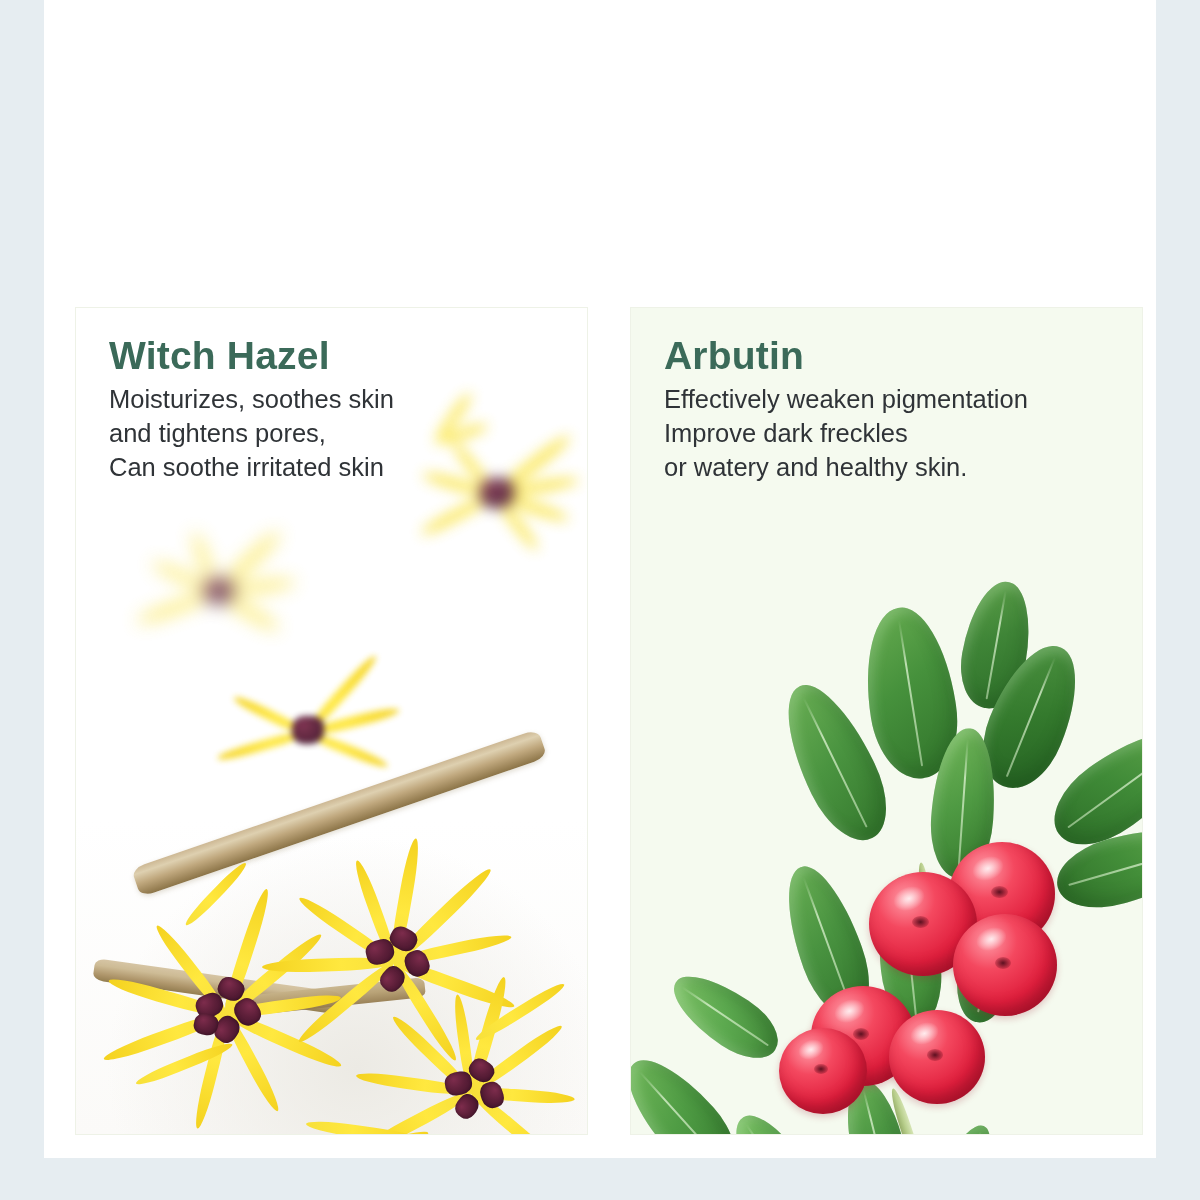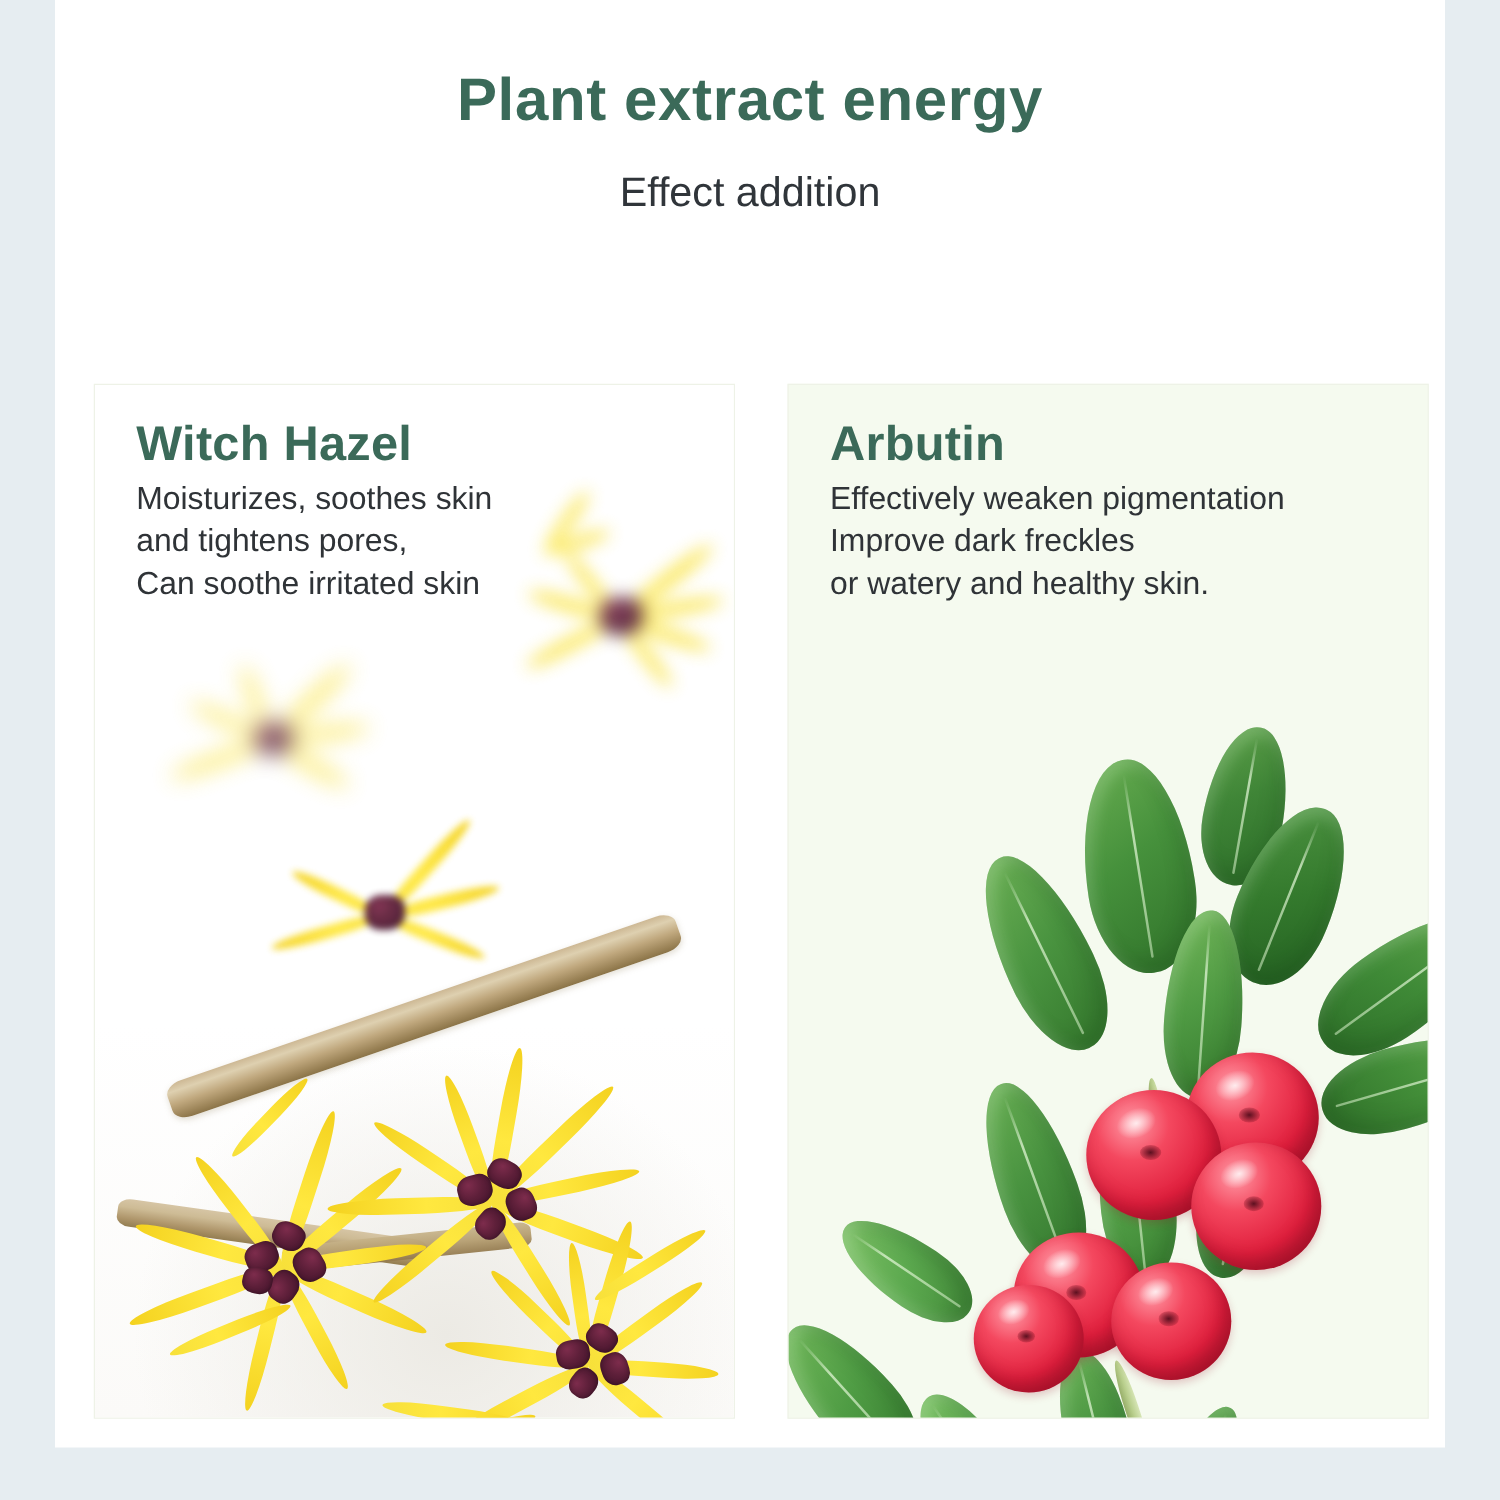--- a/index.html
+++ b/index.html
@@ -239,24 +239,20 @@
     border-radius: 50%;
     background: radial-gradient(ellipse at center, #5d1020 0%, rgba(150,20,40,0.25) 75%, rgba(0,0,0,0) 100%);
   }
 </style>
 </head>
 <body>
 
 <div class="page-frame" data-name="page-frame">
   <div class="canvas" data-name="content-canvas">
 
-    <div class="header" data-name="header">
-      <h1 class="main-title" data-name="page-title">Plant extract energy</h1>
-      <p class="sub-title" data-name="page-subtitle">Effect addition</p>
-    </div>
 
     <div class="cards" data-name="ingredient-cards">
 
       <div class="card card-left" data-name="card-witch-hazel">
 
         <div class="art" data-name="witch-hazel-image">
           <div class="wh-bg" data-name="witch-hazel-backdrop"></div>
 
           <div class="wh-blur-cluster" data-name="witch-hazel-blurred-cluster-right">
             <div class="petal pale" style="left:118px;top:92px;width:96px;height:11px;transform:rotate(-38deg);"></div>

